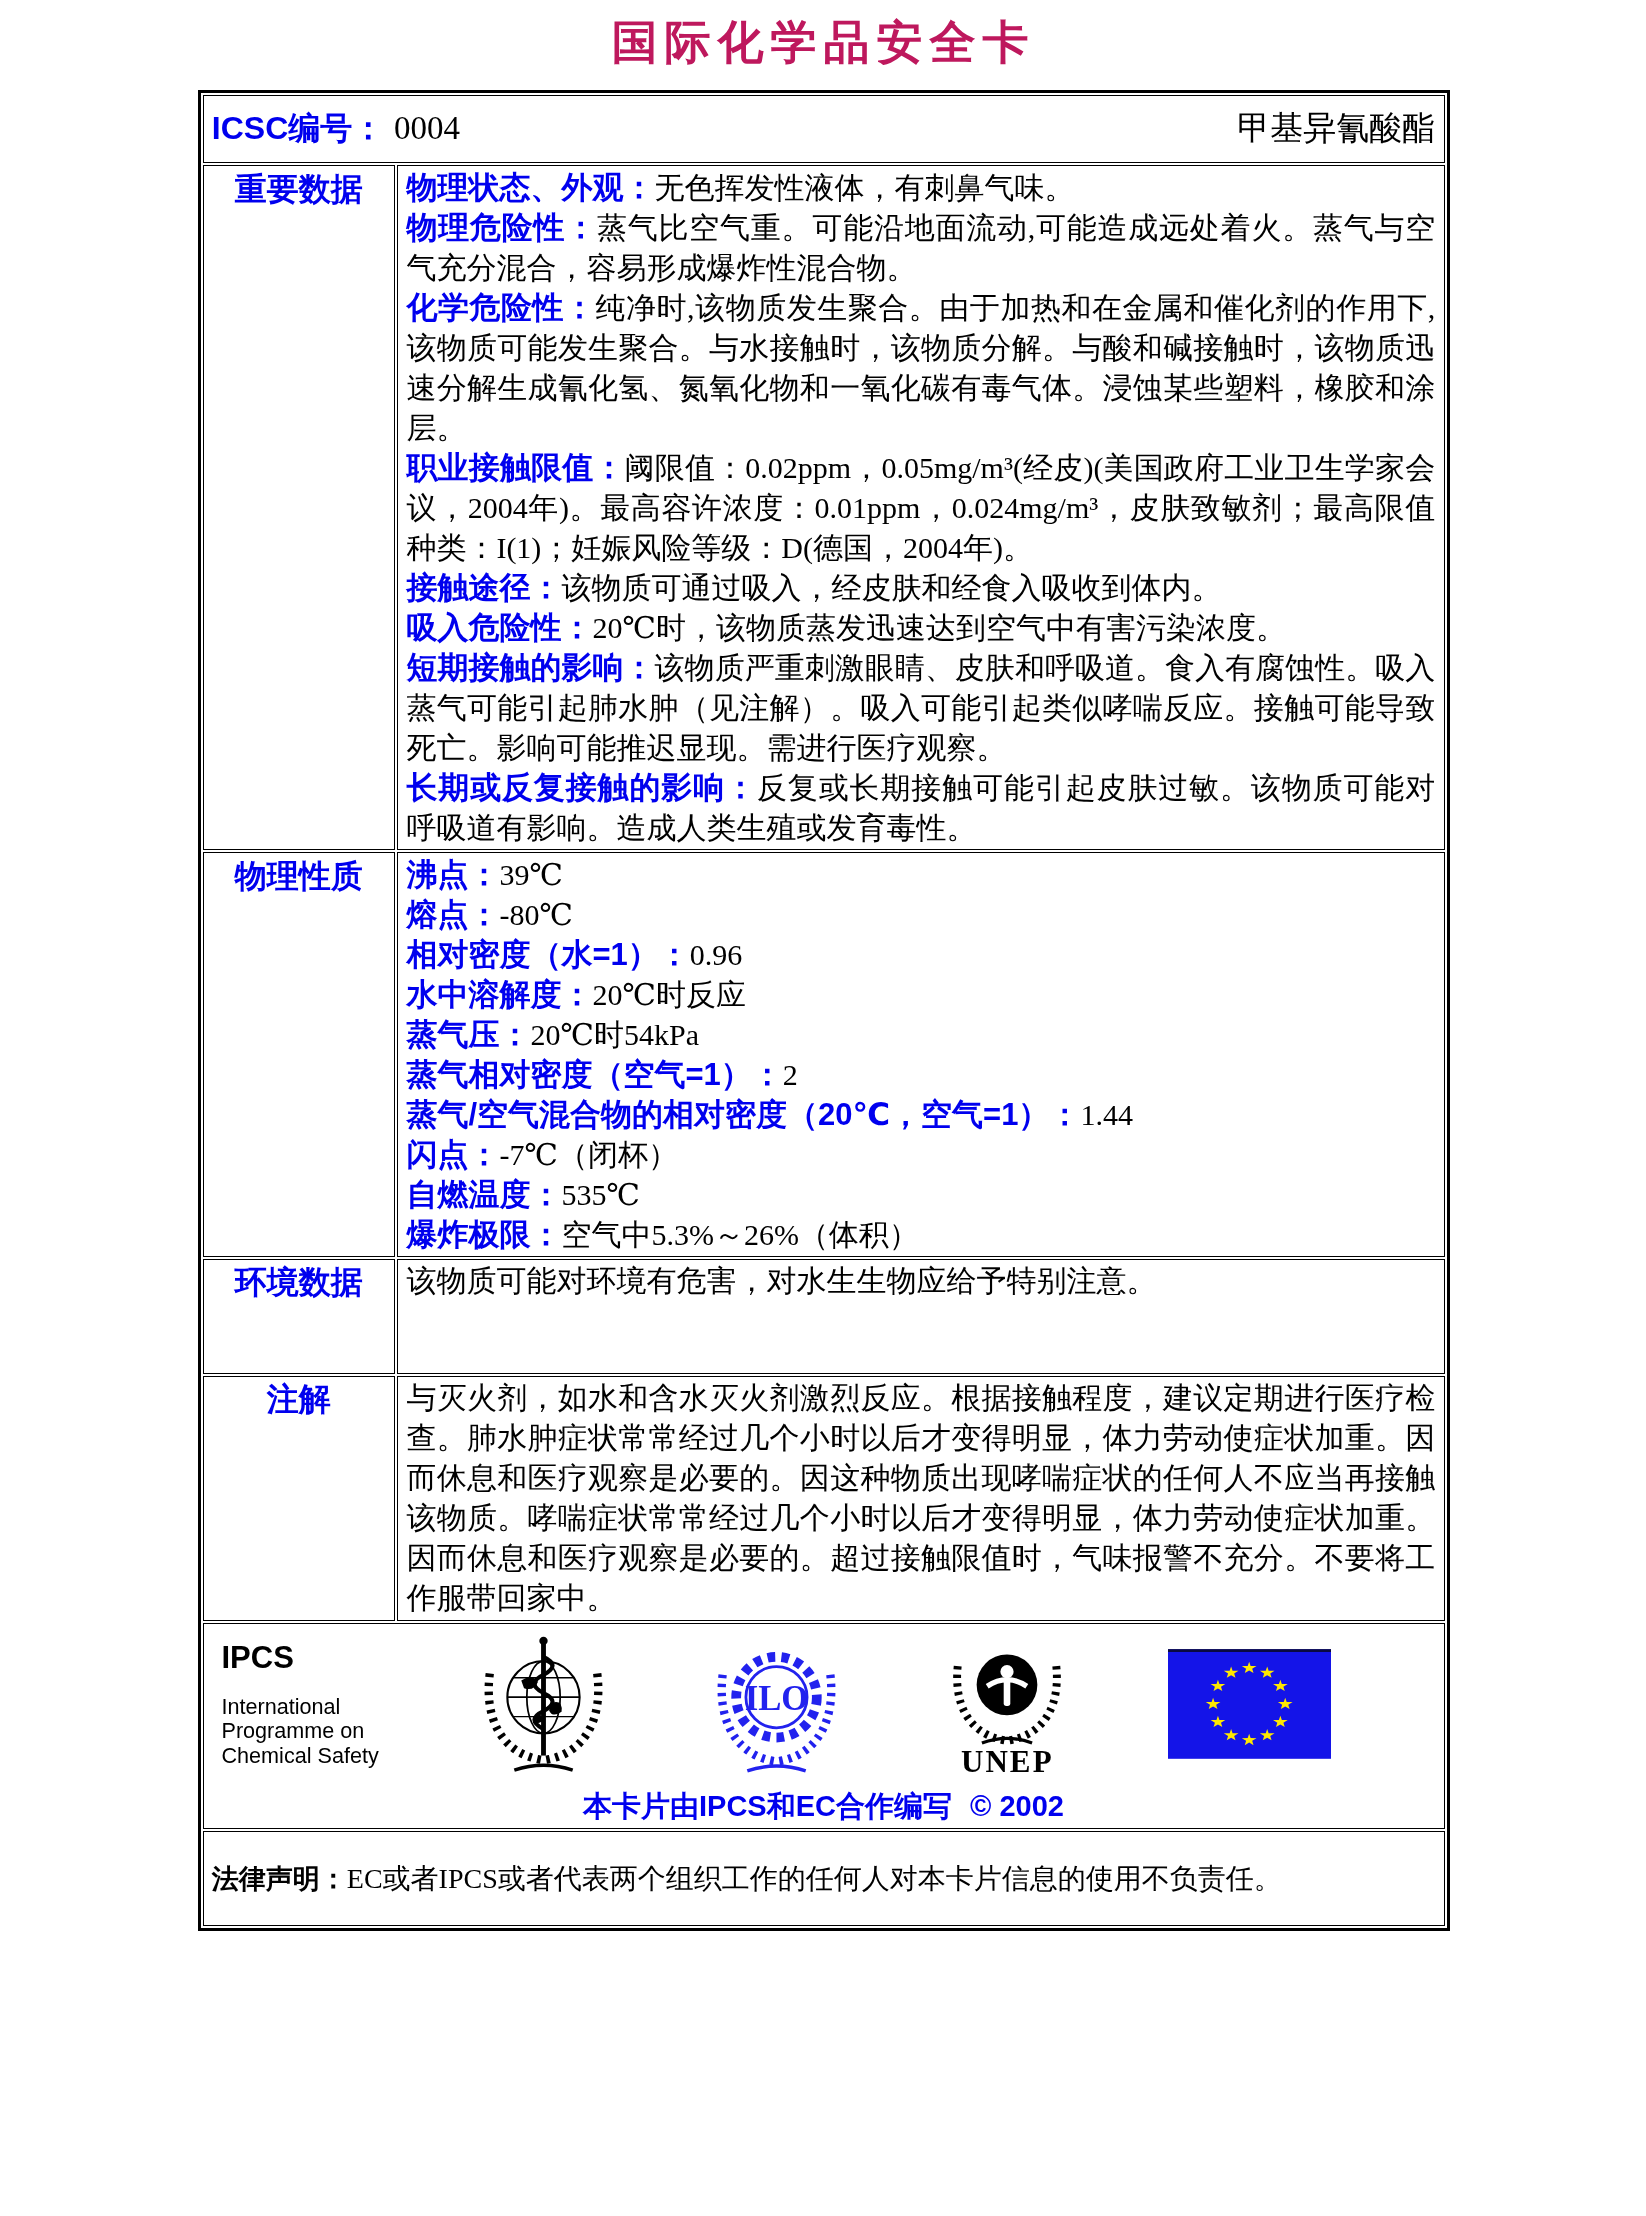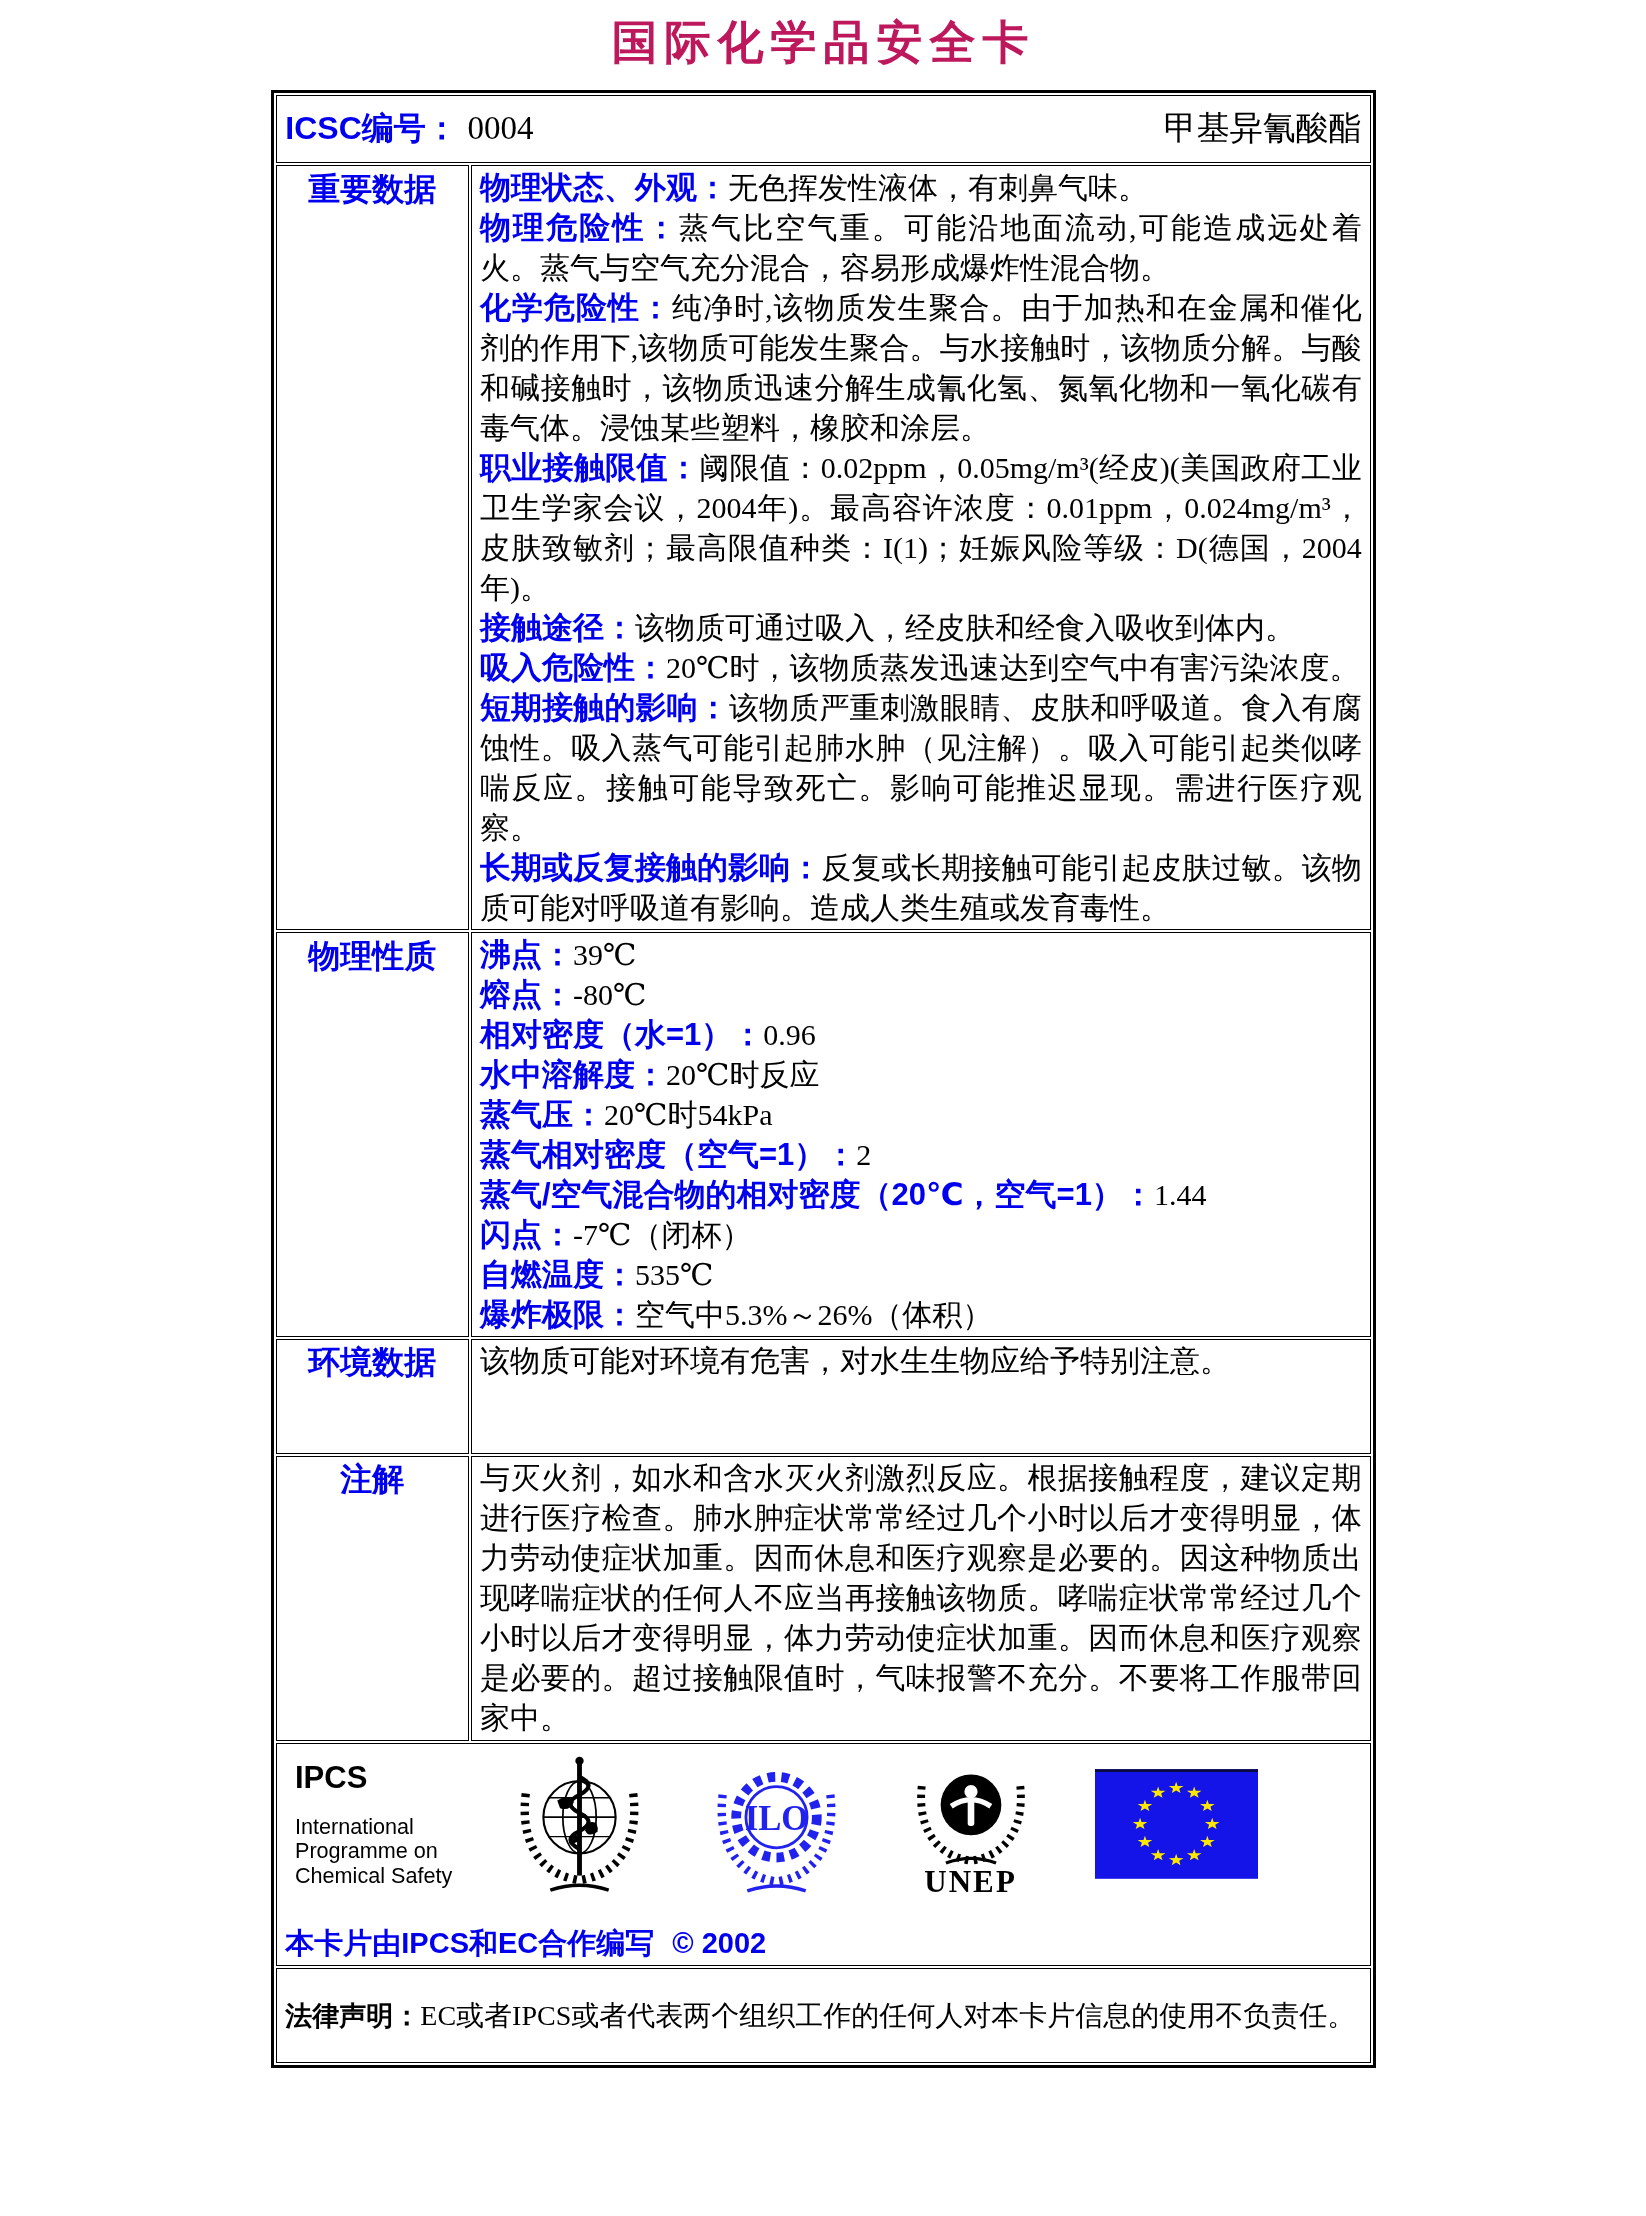--- a/index.html
+++ b/index.html
@@ -9,21 +9,21 @@
     text-align:center;
     color:#be185d;
     font-family:"Liberation Serif","DejaVu Serif",serif;
     font-weight:bold;
     font-size:46px;
     letter-spacing:7px;
     padding-top:18px;
     line-height:1.1;
   }
   table.card{
-    width:1105px;
+    width:1252px;
     margin:21px auto 0 auto;
     border:3.5px solid #000;
     border-collapse:separate;
     border-spacing:2.1px;
     background:#fff;
   }
   table.card td{
     border:1.4px solid #000;
     vertical-align:top;
     padding:1.4px 8.3px;
@@ -70,22 +70,22 @@
     align-items:center;
     justify-content:space-between;
     padding:4.2px 104px 0 9.7px;
   }
   .ipcs-block{line-height:1.15;color:#000;font-family:"Liberation Sans","DejaVu Sans",sans-serif;}
   .ipcs-acronym{font-weight:700;font-size:31px;margin-bottom:19px;}
   .ipcs-line{font-size:21.6px;}
   .unep-wrap{text-align:center;}
   .unep-word{font-family:"Liberation Serif","DejaVu Serif",serif;font-weight:700;font-size:31px;letter-spacing:2.1px;margin-top:-4.2px;}
   .logo-caption{
-    text-align:left;
-    margin-top:24px;
+    text-align:center;
+    margin-top:7px;
     font-family:"Liberation Sans","DejaVu Sans",sans-serif;
     font-weight:700;
     font-size:29px;
     color:#0000ee;
   }
   .logo-caption .sep{display:inline-block;width:18px;}
   .legal-line{font-size:28px;line-height:1.2;}
   .legal-line .k{color:#000;font-size:27px;}
 </style>
 </head>

